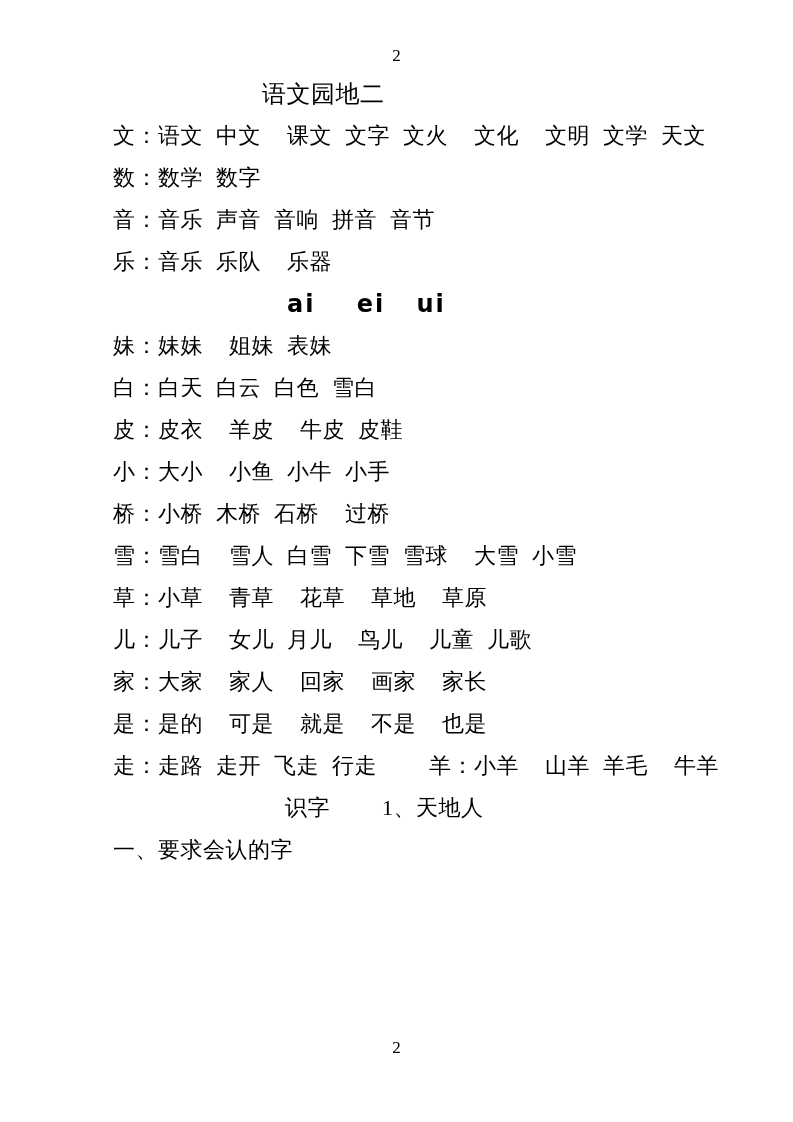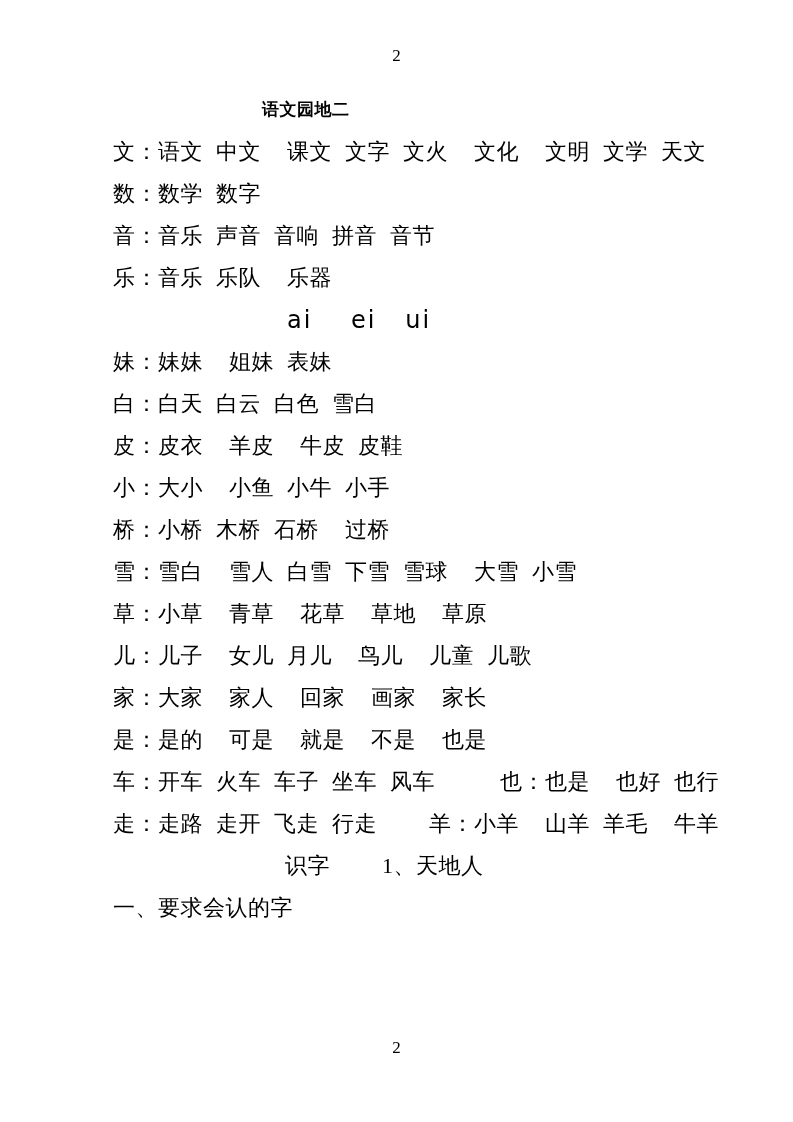--- a/index.html
+++ b/index.html
@@ -36,28 +36,27 @@
   .line {
     height: 42px;
     line-height: 42px;
     font-size: 22px;
     white-space: pre;
     word-spacing: 7px;
     letter-spacing: 0.5px;
   }
   .line.title {
     padding-left: 149px;
-    font-weight: bold;
-    font-size: 17px;
-    margin-top: 16px;
+    font-weight: normal;
+    font-size: 24px;
   }
   .line.pinyin {
     padding-left: 174px;
     font-family: "DejaVu Sans", "Liberation Sans", sans-serif;
-    font-weight: normal;
+    font-weight: bold;
     font-size: 24px;
     word-spacing: normal;
     letter-spacing: 2px;
   }
   .line.section {
     padding-left: 172px;
   }
   .line.subheading {
     padding-left: 0;
     font-family: Liberation Serif, serif;
@@ -79,20 +78,19 @@
       <div class="line entry">妹：妹妹  姐妹 表妹</div>
       <div class="line entry">白：白天 白云 白色 雪白</div>
       <div class="line entry">皮：皮衣  羊皮  牛皮 皮鞋</div>
       <div class="line entry">小：大小  小鱼 小牛 小手</div>
       <div class="line entry">桥：小桥 木桥 石桥  过桥</div>
       <div class="line entry">雪：雪白  雪人 白雪 下雪 雪球  大雪 小雪</div>
       <div class="line entry">草：小草  青草  花草  草地  草原</div>
       <div class="line entry">儿：儿子  女儿 月儿  鸟儿  儿童 儿歌</div>
       <div class="line entry">家：大家  家人  回家  画家  家长</div>
       <div class="line entry">是：是的  可是  就是  不是  也是</div>
-      <div class="line entry">车：开车 火车 车子 坐车 风车     也：也是  也好 也行</div>
       <div class="line entry">走：走路 走开 飞走 行走    羊：小羊  山羊 羊毛  牛羊</div>
       <div class="line section">识字    1、天地人</div>
       <div class="line subheading">一、要求会认的字</div>
     </div>
 
   <div class="pageno bottom">2</div>
 </div>
 
 </body></html>

